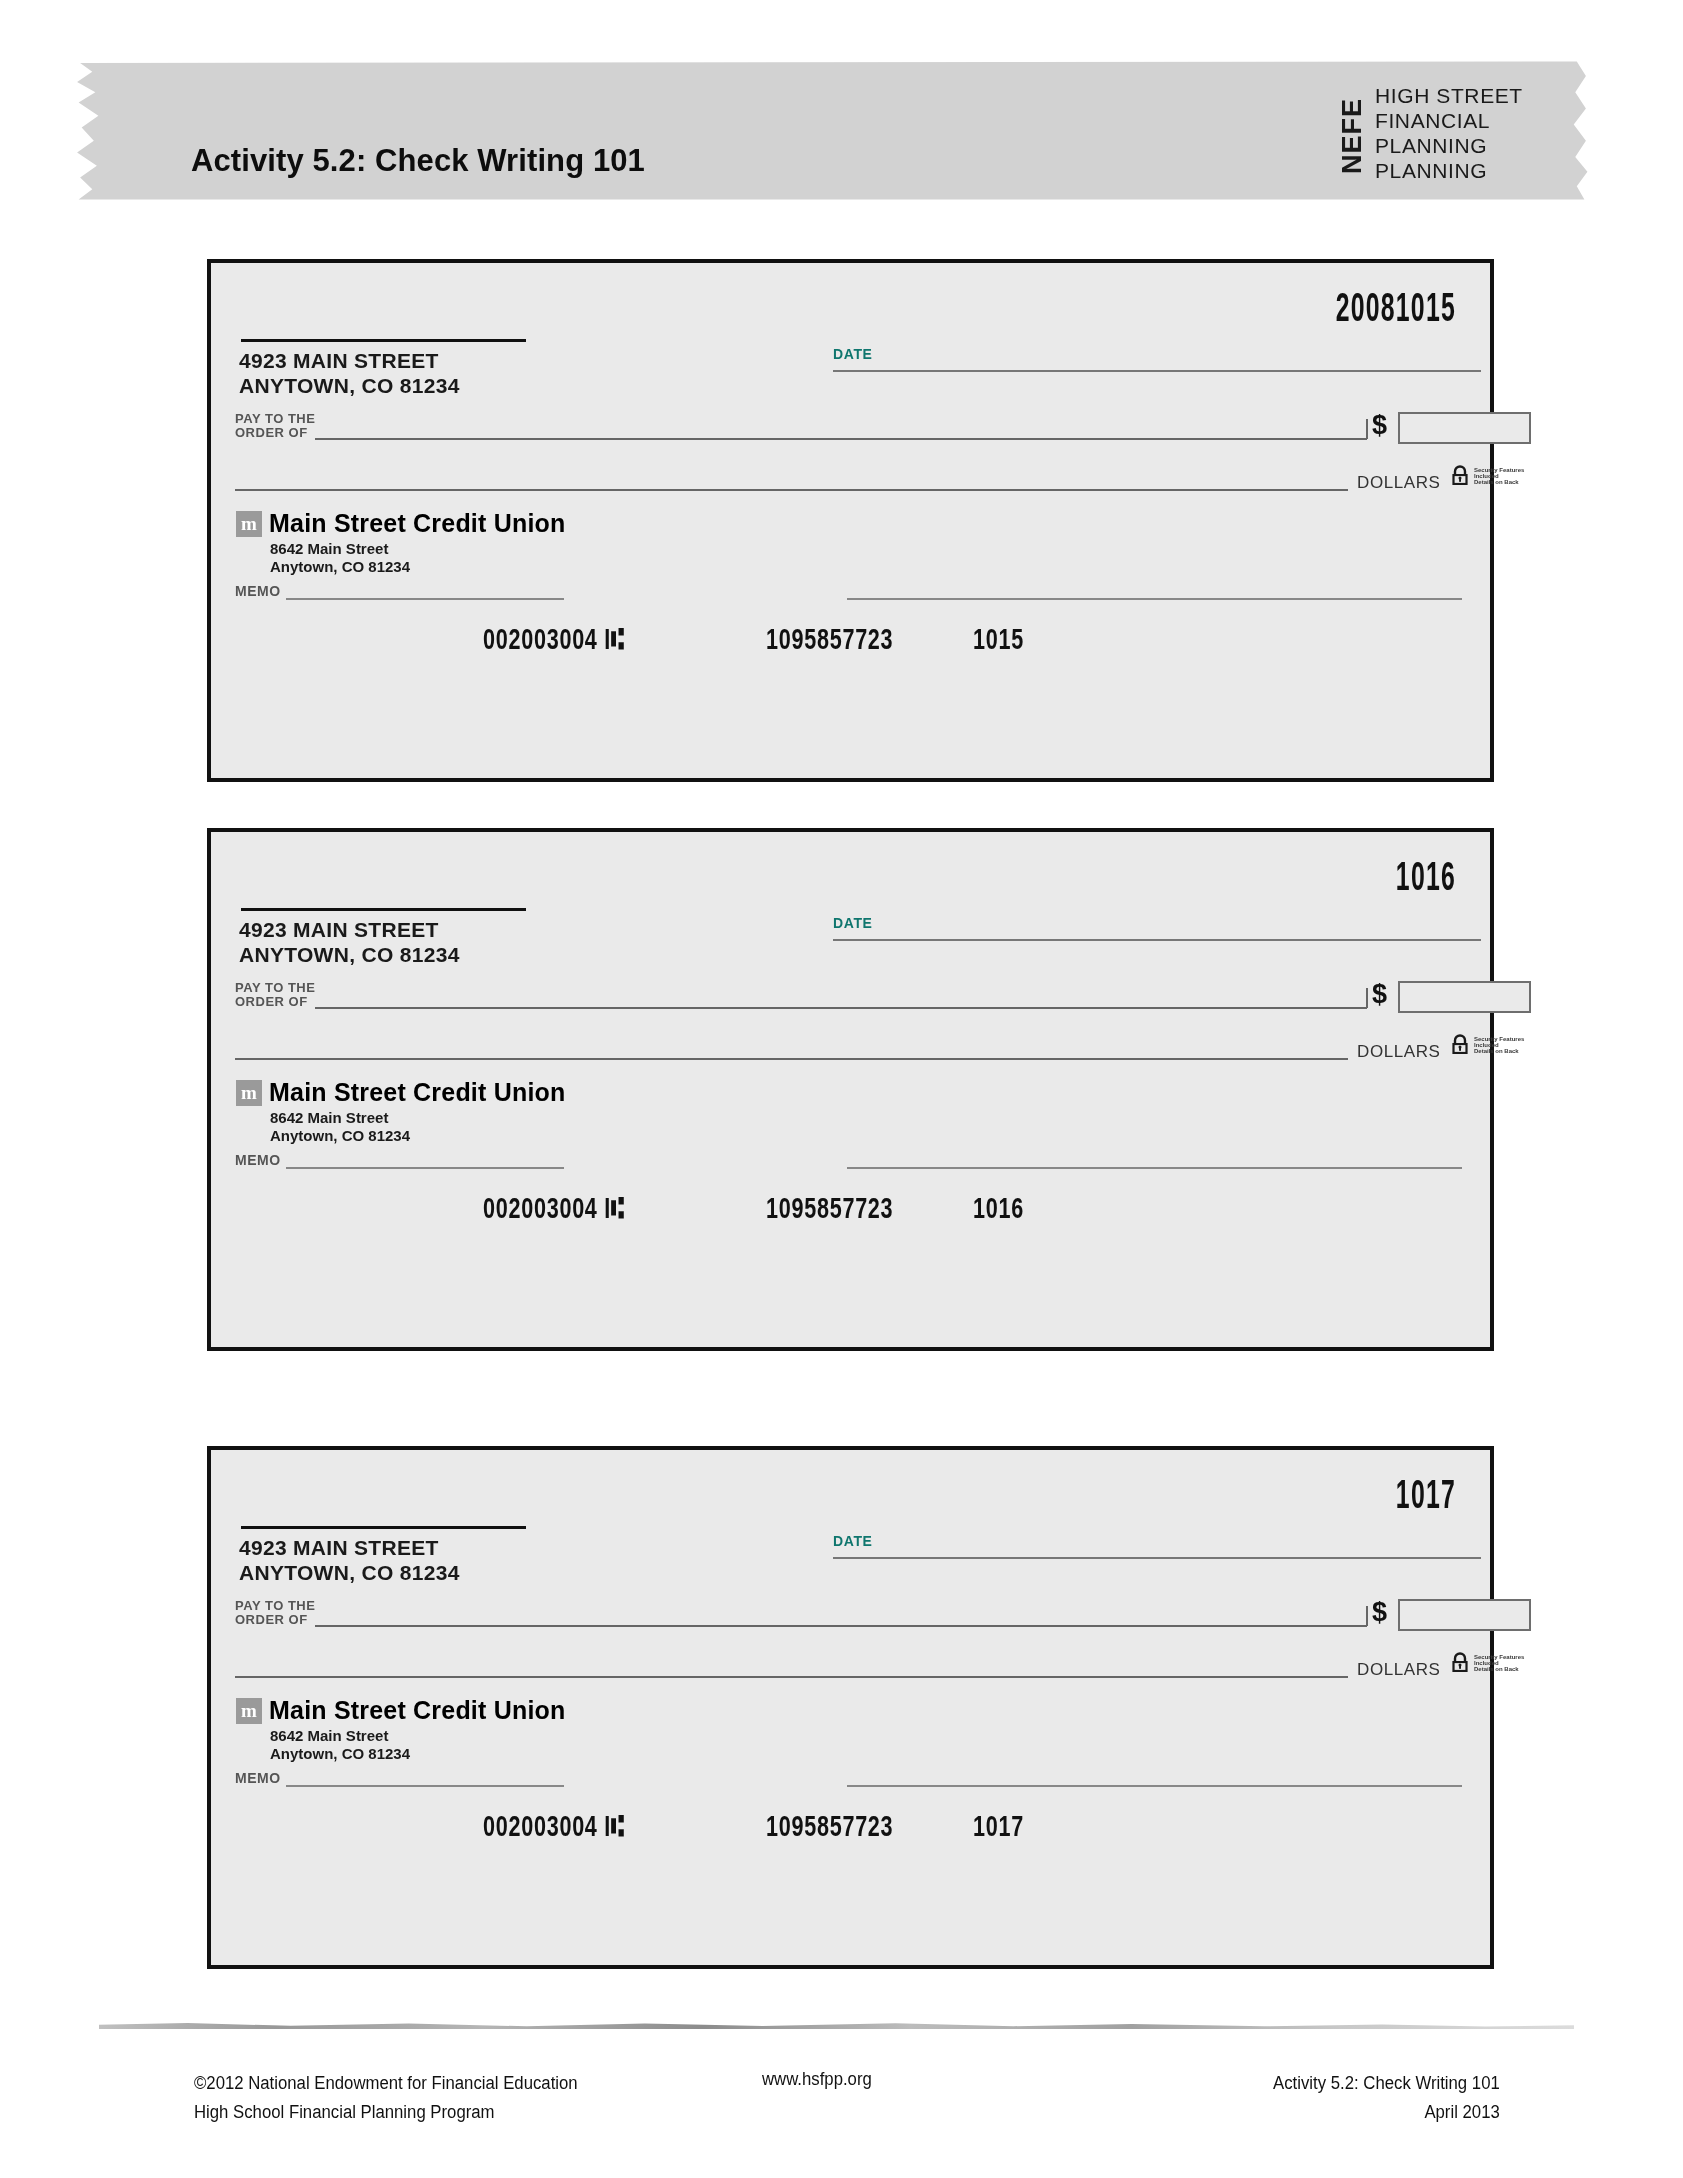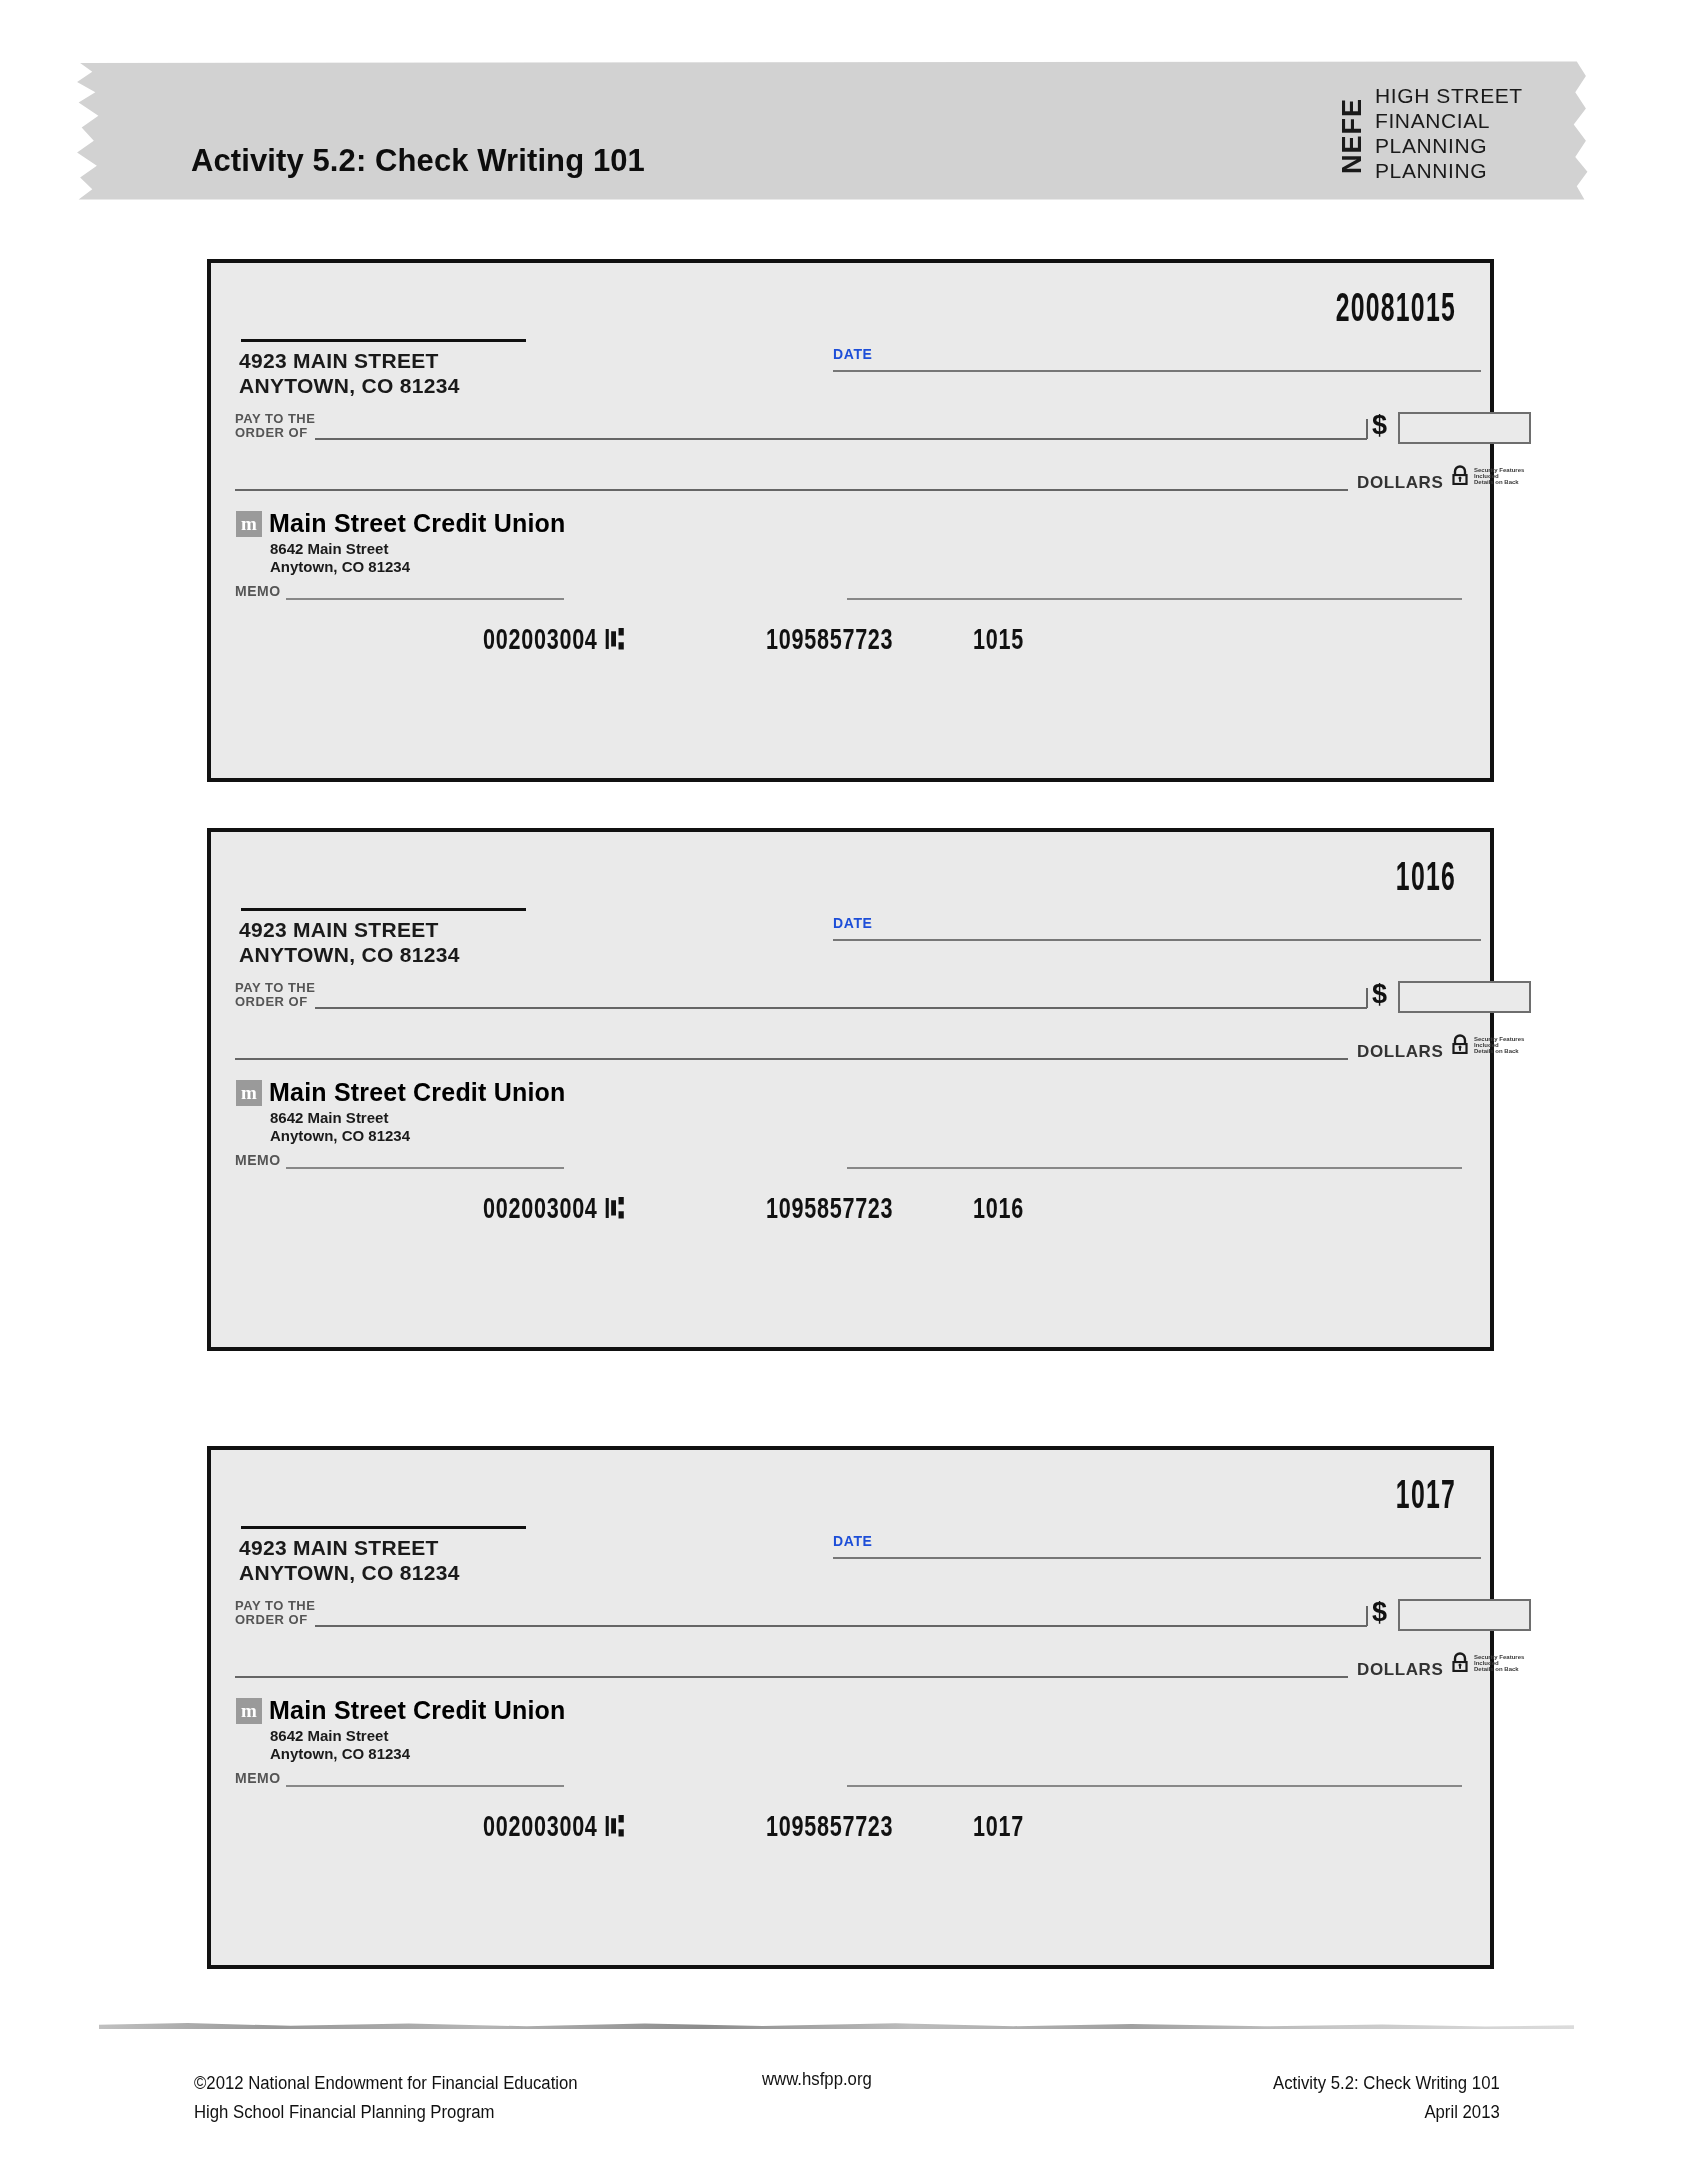--- a/index.html
+++ b/index.html
@@ -118,21 +118,21 @@
     line-height:25px;
     letter-spacing:0.3px;
   }
 
   
   .date-label{
     position:absolute;
     left:622px; top:83px;
     font-size:14px;
     font-weight:bold;
-    color:#1d4ed8;
+    color:#0f766e;
     letter-spacing:0.6px;
   }
   .date-line{
     position:absolute;
     left:622px; top:107px;
     width:648px;
     border-bottom:2px solid #777;
   }
 
   
@@ -177,21 +177,21 @@
   .dollars-line{
     position:absolute;
     left:24px; top:226px;
     width:1113px;
     border-bottom:2px solid #666;
   }
   .dollars-label{
     position:absolute;
     left:1146px; top:210px;
     font-size:17px;
-    font-weight:bold;
+    font-weight:normal;
     color:#333;
     letter-spacing:0.6px;
   }
   .seal{
     position:absolute;
     left:1238px; top:202px;
     display:flex;
     align-items:center;
     gap:3px;
   }

